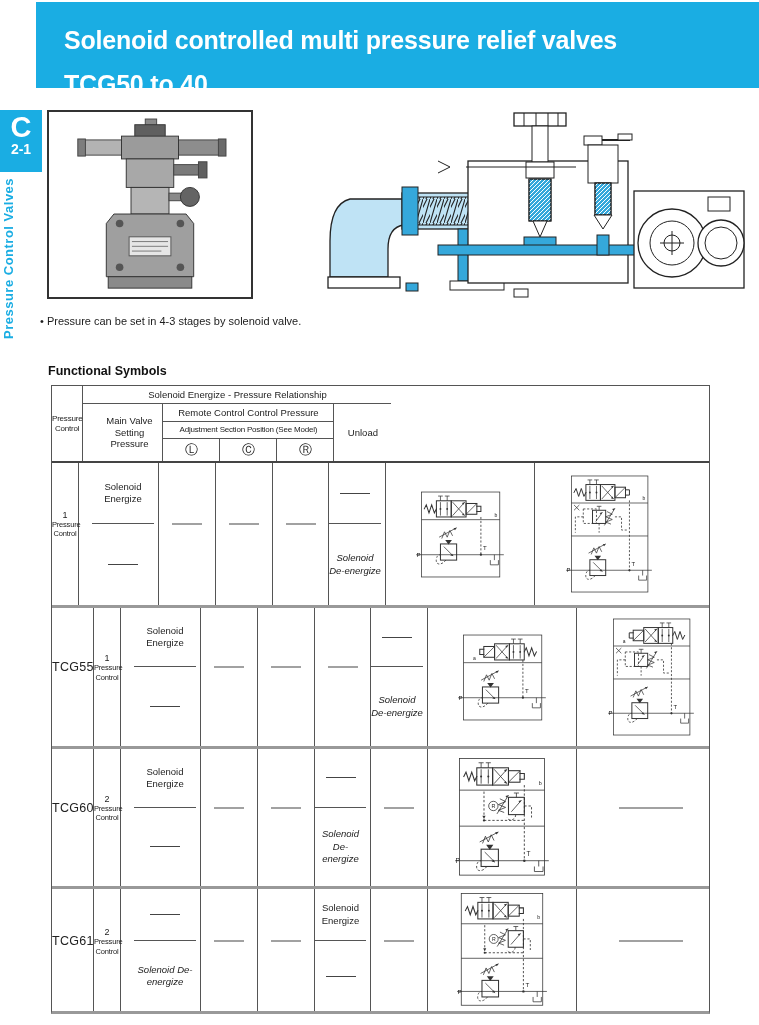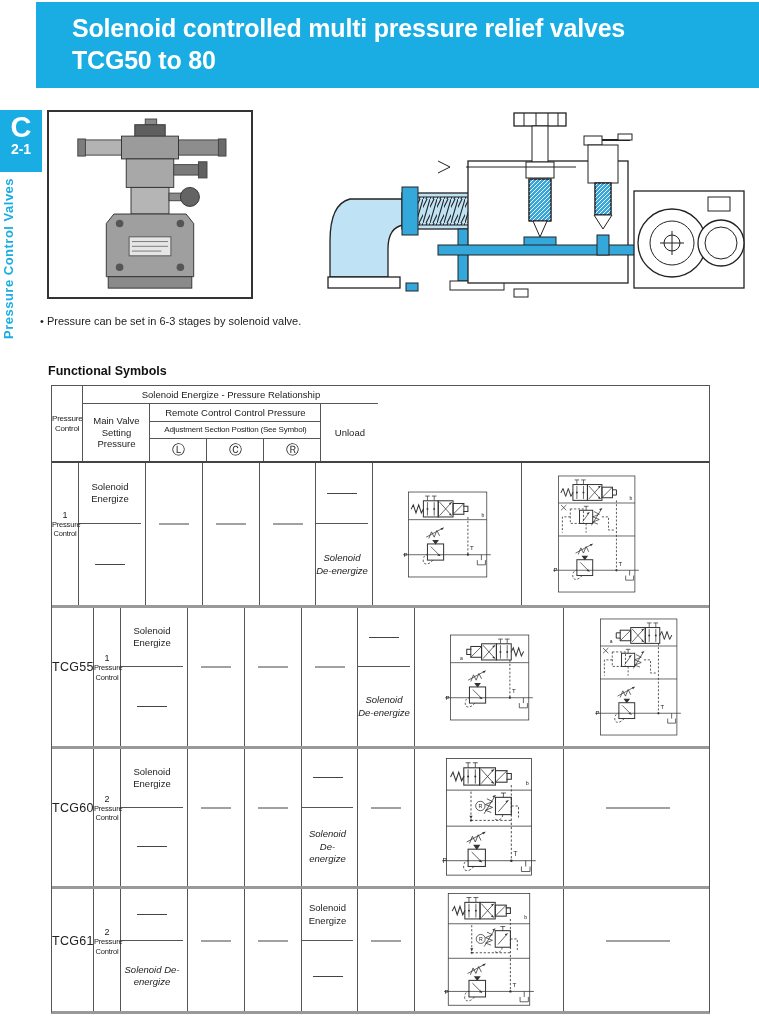--- a/index.html
+++ b/index.html
@@ -2,21 +2,21 @@
 <html><head>
 <meta charset="utf-8">
 <style>
   html,body{margin:0;padding:0;}
   body{width:759px;height:1025px;position:relative;background:#fff;
        font-family:"Liberation Sans", sans-serif;overflow:hidden;}
   .abs{position:absolute;}
 
   
   .hdr{left:36px;top:2px;width:723px;height:86px;background:#1aade3;color:#fff;}
-  .hdr .t1,.hdr .t2{font-weight:bold;font-size:25px;line-height:1.28;padding-left:36px;letter-spacing:-0.2px;}
+  .hdr .t1,.hdr .t2{font-weight:bold;font-size:25px;line-height:1.28;padding-left:28px;letter-spacing:-0.2px;margin-top:12px;}
   .hdr .t1{padding-top:10px;}
 
   
   .tab{left:0;top:110px;width:42px;height:62px;background:#1aade3;color:#fff;text-align:center;}
   .tab .big{font-size:29px;font-weight:bold;line-height:1.05;padding-top:2px;}
   .tab .small{font-size:14px;font-weight:bold;line-height:1;}
   .vlabel{left:1px;top:178px;height:230px;width:20px;color:#1aade3;font-weight:bold;font-size:13px;
           writing-mode:vertical-rl;transform:rotate(180deg);text-align:right;letter-spacing:.5px;white-space:nowrap;}
 
   
@@ -27,21 +27,21 @@
   .bullets{left:40px;top:314px;width:706px;font-size:11px;color:#1c1c1c;line-height:1.38;}
   .bullets .b{padding-left:11px;text-indent:-11px;}
   .sect{left:48px;top:364px;font-size:12.5px;font-weight:bold;color:#111;}
 
   
   .tbl{left:51px;top:385px;width:659px;border:1.5px solid #555;border-bottom:3px solid #999;box-sizing:border-box;}
   .tbl *{box-sizing:border-box;}
   .tr{display:flex;width:100%;}
   .c{border-right:1px solid #555;position:relative;}
   .c:last-child{border-right:none;}
-  .w-model{flex:0 0 42px;} .w-pc{flex:0 0 27px;} .w-mv{flex:0 0 67px;}
+  .w-model{flex:0 0 42px;} .w-pc{flex:0 0 27px;} .w-mv{flex:0 0 67px;margin-left:13px;}
   .w-l{flex:0 0 57px;} .w-c{flex:0 0 57px;} .w-r{flex:0 0 56px;}
   .w-unl{flex:0 0 57px;} .w-std{flex:0 0 149px;} .w-vent{flex:0 0 147px;}
   .hcell{display:flex;align-items:center;justify-content:center;text-align:center;
          font-size:9.5px;color:#222;line-height:1.25;}
   .thead{height:77px;border-bottom:2px solid #444;display:flex;}
   .grp{display:flex;flex-direction:column;}
   .bb{border-bottom:1px solid #555;}
   .tiny{font-size:8px;letter-spacing:-0.2px;}
   .circ{font-size:13px;}
   .trow{display:flex;}
@@ -156,21 +156,21 @@
     <line class="lt" x1="85" y1="8" x2="85" y2="2"></line>
         <line class="lt" x1="81.5" y1="2" x2="88.5" y2="2"></line>
     <polyline class="lnd" points="96,20 106,20 106,36"></polyline>
     <path class="lnd" d="M84,32 C84,40 74,42 72,36"></path>
   </g>
  </defs>
 </svg>
 
 <div class="abs hdr">
   <div class="t1">Solenoid controlled multi pressure relief valves</div>
-  <div class="t2">TCG50 to 80</div>
+  <div class="t2">TCG50 to 40</div>
 </div>
 
 <div class="abs tab">
   <div class="big">C</div>
   <div class="small">2-1</div>
 </div>
 <div class="abs vlabel">Pressure Control Valves</div>
 
 <div class="abs photo">
   <svg width="190" height="176" viewBox="0 0 200 185">
@@ -246,35 +246,35 @@
   <circle cx="403" cy="140" r="23" fill="#fff" stroke="#222" stroke-width="1.3"></circle>
   <circle cx="403" cy="140" r="16" fill="#fff" stroke="#222"></circle>
   <rect x="390" y="94" width="22" height="14" fill="#fff" stroke="#222"></rect>
   <rect x="88" y="180" width="12" height="8" fill="#35a8db" stroke="#222"></rect>
   <rect x="196" y="186" width="14" height="8" fill="#fff" stroke="#222"></rect>
   <line x1="148" y1="64" x2="258" y2="64" stroke="#222"></line>
   <polyline points="120,70 132,64 120,58" fill="none" stroke="#222"></polyline>
 </svg>
 
 <div class="abs bullets">
-  <div class="b"><span>• </span><span>Pressure can be set in 6-3 stages by solenoid valve.</span></div>
+  <div class="b"><span>• </span><span>Pressure can be set in 4-3 stages by solenoid valve.</span></div>
 </div>
 <div class="abs sect">Functional Symbols</div>
 
 <div class="abs tbl">
 
   <div class="thead">
     <div class="c w-pc hcell tiny">Pressure Control</div>
     <div class="c grp" style="flex:0 0 294px">
       <div class="hcell bb" style="height:18px">Solenoid Energize - Pressure Relationship</div>
       <div class="tr" style="height:57px">
         <div class="c w-mv hcell">Main Valve Setting Pressure</div>
         <div class="c grp" style="flex:0 0 170px">
           <div class="hcell bb" style="height:18px">Remote Control Control Pressure</div>
-          <div class="hcell bb tiny" style="height:17px">Adjustment Section Position (See Symbol)</div>
+          <div class="hcell bb tiny" style="height:17px">Adjustment Section Position (See Model)</div>
           <div class="tr" style="height:22px">
             <div class="c w-l hcell circ">Ⓛ</div>
             <div class="c w-c hcell circ">Ⓒ</div>
             <div class="c w-r hcell circ" style="border-right:none">Ⓡ</div>
           </div>
         </div>
         <div class="c w-unl hcell" style="border-right:none">Unload</div>
       </div>
     </div>
   </div>

